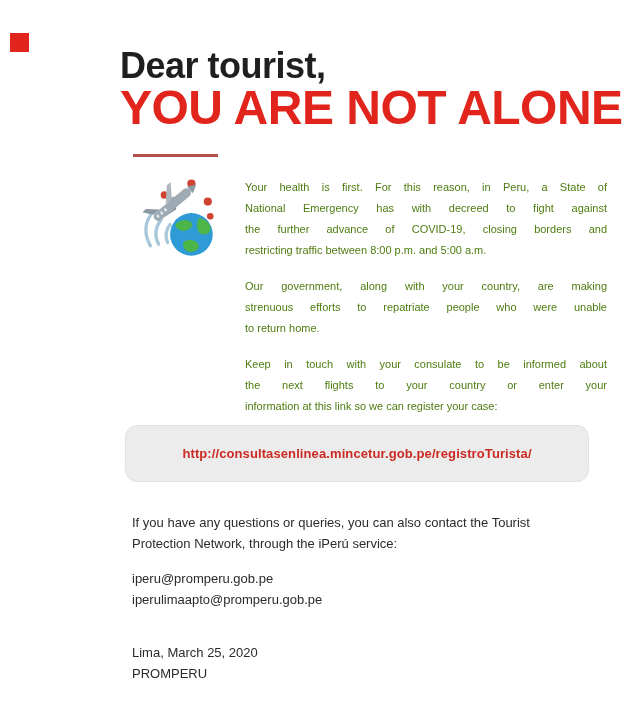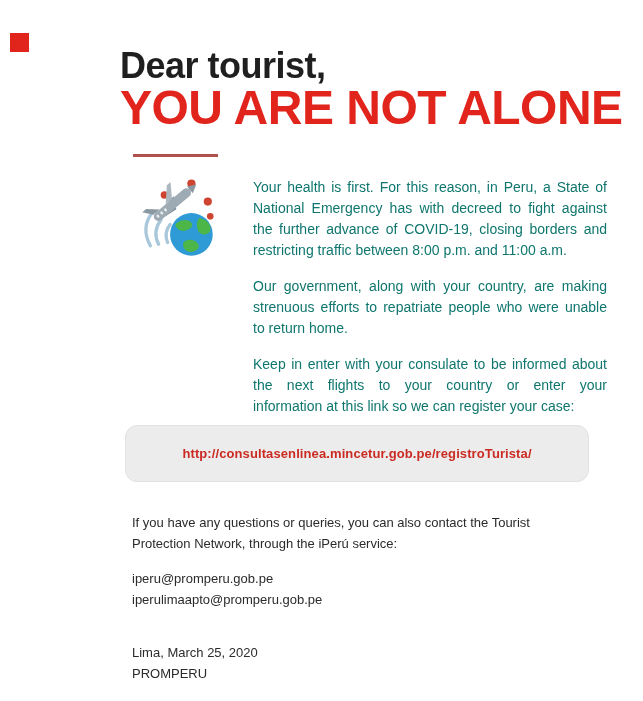--- a/index.html
+++ b/index.html
@@ -29,21 +29,21 @@
     margin:24px 0 0 91px;
     width:85px;height:3px;background:#b0524b;
   }
   .content-row{
     display:flex;align-items:flex-start;
     margin:20px 0 0 92px;
   }
   .hero-icon{width:82px;height:82px;flex:0 0 82px;}
   .paragraphs{margin-left:29px;width:362px;}
   .para{
-    font-size:14px;line-height:21px;color:#0f766e;margin:0 0 15px 8px;
+    font-size:11px;line-height:21px;color:#4d7c0f;margin:0 0 15px 0;
   }
   .para:last-child{margin-bottom:0;}
   .para .jline{text-align:justify;text-align-last:justify;}
   .para .lline{text-align:left;}
   .link-box{
     margin:8px 0 0 83px;
     width:464px;height:57px;
     background:#ececec;border:1px solid #e2e2e2;
     border-radius:12px;box-sizing:border-box;
     display:flex;align-items:center;justify-content:center;
@@ -109,29 +109,29 @@
           <rect x="28" y="30" width="3" height="4" rx="1.5" fill="#e8ecee"></rect>
           <rect x="34" y="30" width="3" height="4" rx="1.5" fill="#e8ecee"></rect>
         </g>
       </svg>
     </div>
     <div class="paragraphs">
       <div class="para">
           <div class="jline">Your health is first. For this reason, in Peru, a State of</div>
           <div class="jline">National Emergency has with decreed to fight against</div>
           <div class="jline">the further advance of COVID-19, closing borders and</div>
-          <div class="lline">restricting traffic between 8:00 p.m. and 11:00 a.m.</div>
+          <div class="lline">restricting traffic between 8:00 p.m. and 5:00 a.m.</div>
         </div>
       <div class="para">
           <div class="jline">Our government, along with your country, are making</div>
           <div class="jline">strenuous efforts to repatriate people who were unable</div>
           <div class="lline">to return home.</div>
         </div>
       <div class="para">
-          <div class="jline">Keep in enter with your consulate to be informed about</div>
+          <div class="jline">Keep in touch with your consulate to be informed about</div>
           <div class="jline">the next flights to your country or enter your</div>
           <div class="lline">information at this link so we can register your case:</div>
         </div>
     </div>
   </div>
 
   <div class="link-box">
     <a class="link-url" href="#">http://consultasenlinea.mincetur.gob.pe/registroTurista/</a>
   </div>
 

